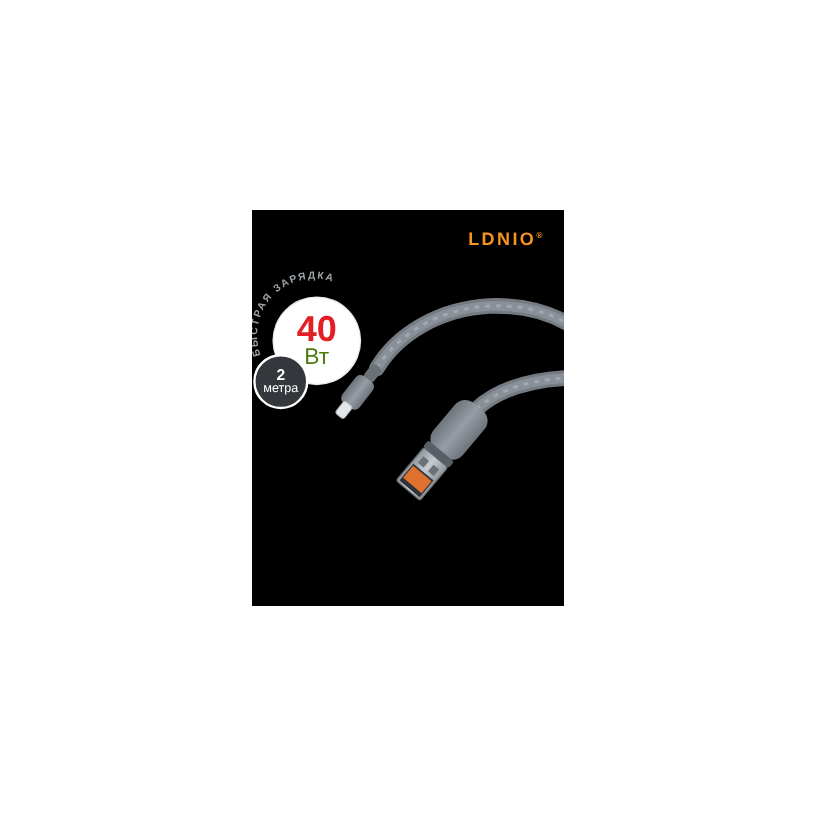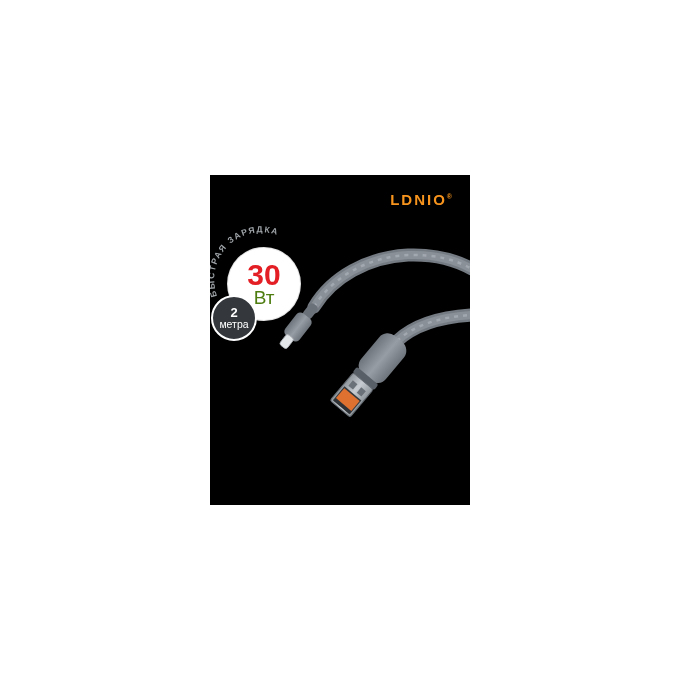--- a/index.html
+++ b/index.html
@@ -160,21 +160,21 @@
     <svg class="arc-svg" viewBox="0 0 120 120" xmlns="http://www.w3.org/2000/svg">
       <defs>
         <path id="arcp" d="M 14 74 A 47 47 0 0 1 101 37" fill="none"></path>
       </defs>
       <text>
         <textPath href="#arcp" startOffset="2">БЫСТРАЯ ЗАРЯДКА</textPath>
       </text>
     </svg>
 
     <div class="power-circle">
-      <span class="power-value">30</span>
+      <span class="power-value">40</span>
       <span class="power-unit">Вт</span>
     </div>
 
     <div class="length-circle">
       <span class="length-value">2</span>
       <span class="length-unit">метра</span>
     </div>
 
   </div>
 </div>

